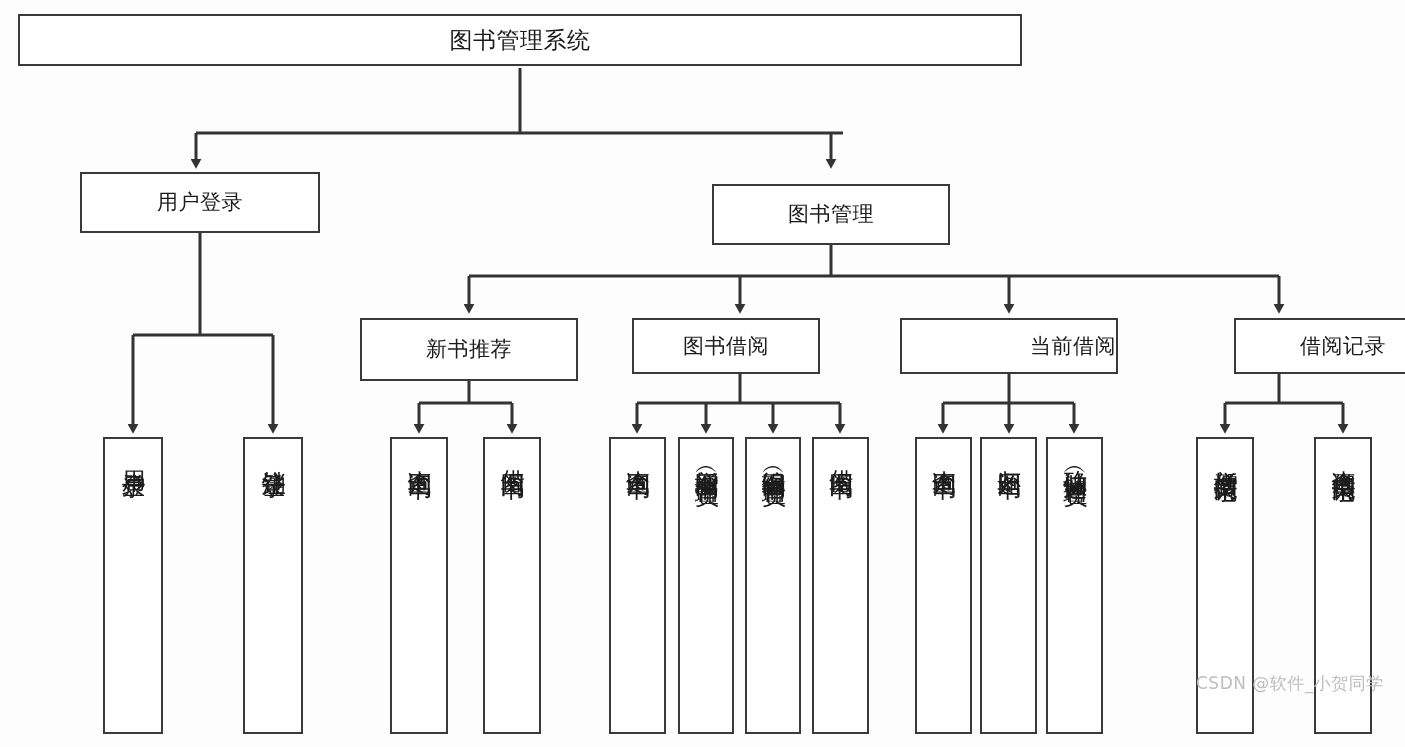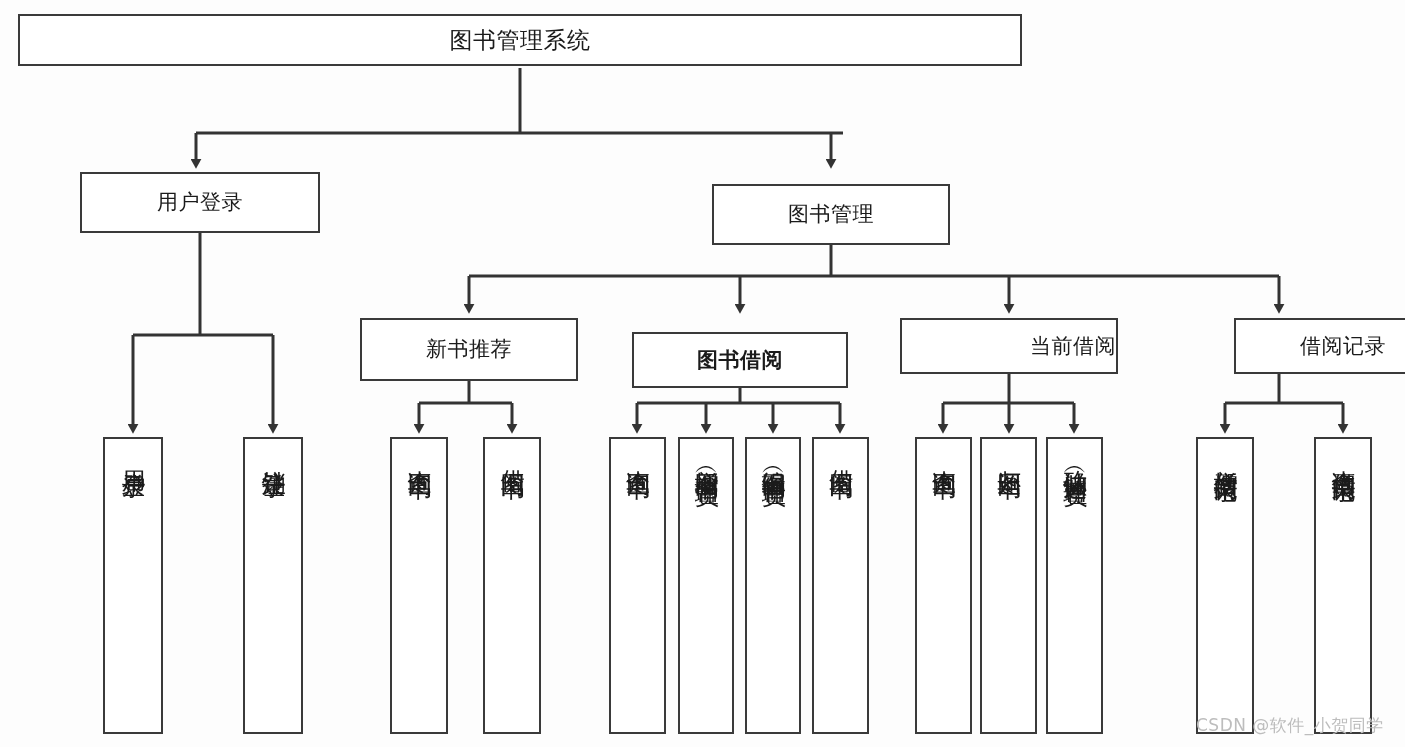--- a/index.html
+++ b/index.html
@@ -120,21 +120,21 @@
   <div class="node" style="left:80px; top:172px; width:240px; height:61px;">
     <span class="node-label">用户登录</span>
   </div>
   <div class="node" style="left:712px; top:172px; width:238px; height:61px;margin-top:12px;">
     <span class="node-label">图书管理</span>
   </div>
 
   <div class="node" style="left:360px; top:318px; width:218px; height:63px;">
     <span class="node-label">新书推荐</span>
   </div>
-  <div class="node" style="left:632px; top:332px; width:216px; height:56px;font-weight:bold;">
+  <div class="node" style="left:632px; top:318px; width:188px; height:56px;">
     <span class="node-label">图书借阅</span>
   </div>
   <div class="node" style="left:900px; top:318px; width:218px; height:56px;justify-content:flex-end;">
     <span class="node-label">当前借阅</span>
   </div>
   <div class="node" style="left:1234px; top:318px; width:218px; height:56px;">
     <span class="node-label">借阅记录</span>
   </div>
 
   <div class="node vertical" style="left:103px; top:437px; width:60px; height:297px;">
@@ -170,15 +170,15 @@
   <div class="node vertical" style="left:1046px; top:437px; width:57px; height:297px;">
     <span class="node-label">确认归还（管理员）</span>
   </div>
   <div class="node vertical" style="left:1196px; top:437px; width:58px; height:297px;">
     <span class="node-label">新增借阅记录</span>
   </div>
   <div class="node vertical" style="left:1314px; top:437px; width:58px; height:297px;">
     <span class="node-label">查询借阅记录</span>
   </div>
 
-  <div class="watermark" style="left:1196px; top:714px;text-align:right;">CSDN @软件_小贺同学</div>
+  <div class="watermark" style="left:1196px; top:672px;text-align:right;">CSDN @软件_小贺同学</div>
 
 </div>
 
 </body></html>

